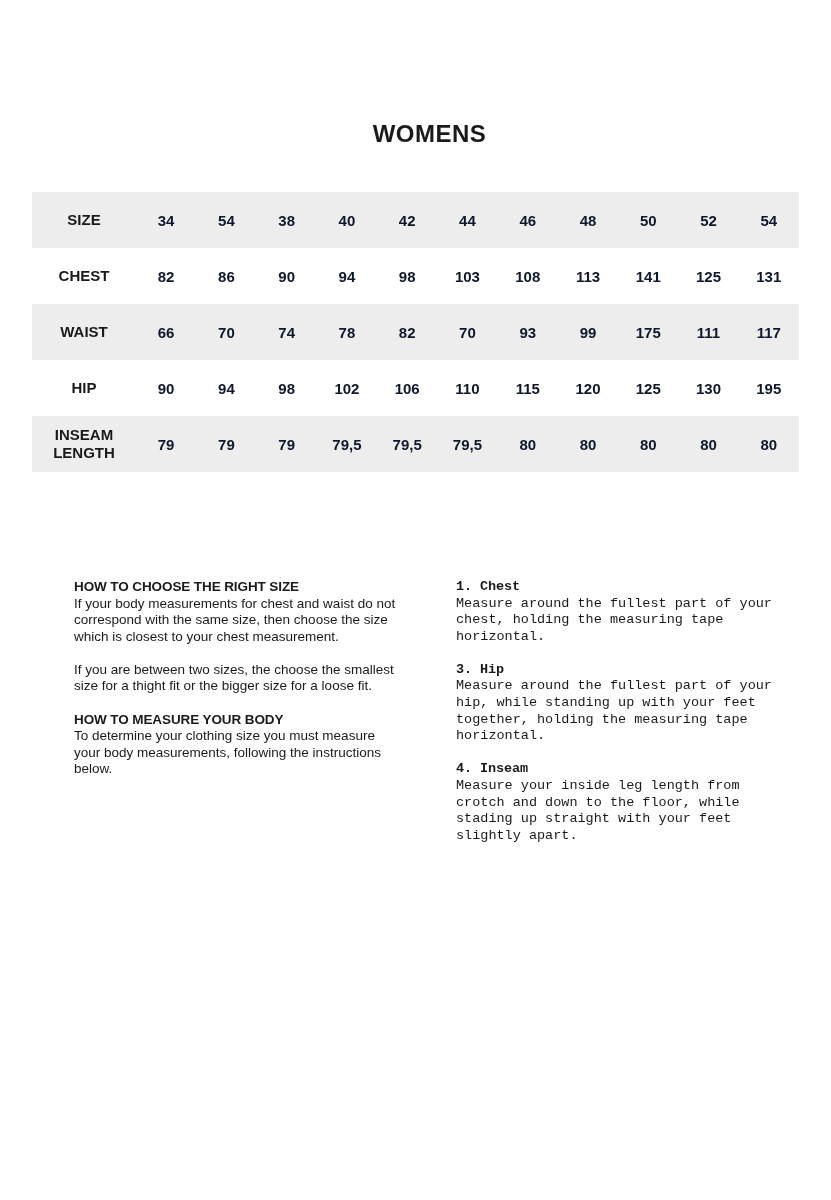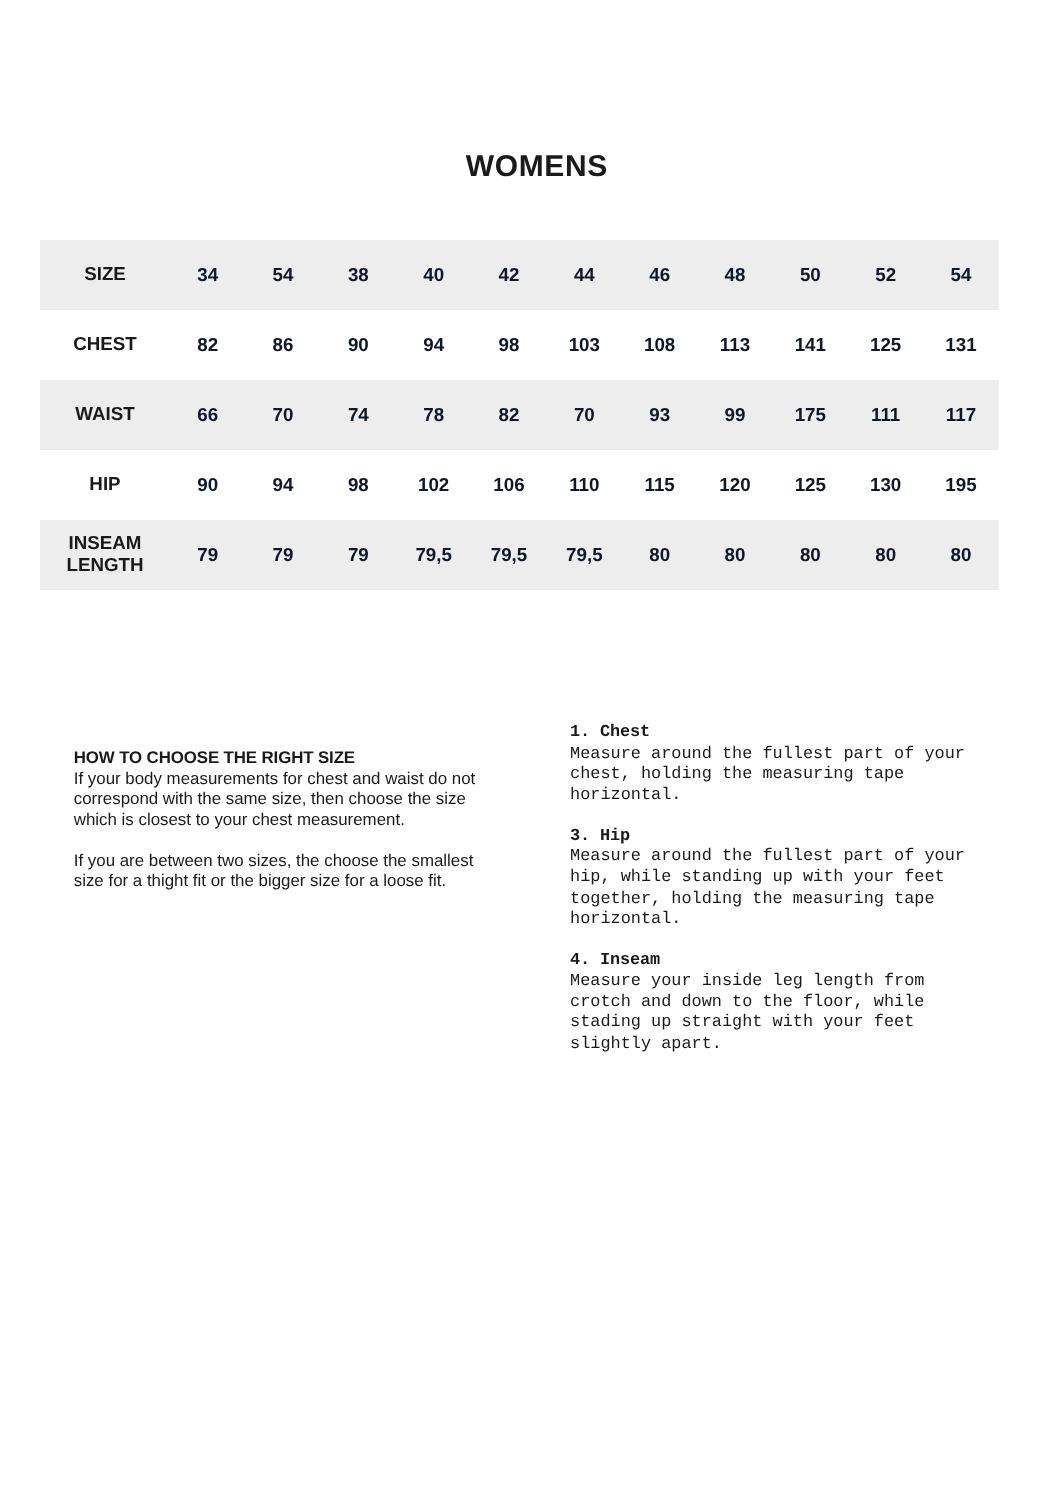--- a/index.html
+++ b/index.html
@@ -52,21 +52,21 @@
     font-weight: 700;
     color: #0f172a;
   }
 
   .col-left, .col-right {
     position: absolute;
     top: 579px;
     font-size: 13.5px;
     line-height: 16.6px;
   }
-  .col-left  { left: 59px;  width: 322px; margin-top: 19px; }
+  .col-left  { left: 74px;  width: 322px; }
   .col-right { left: 456px; width: 332px; font-family: Liberation Mono, monospace; }
 
   .blk-heading {
     font-weight: 700;
     letter-spacing: -0.1px;
   }
   .blk-para {
     margin: 0 0 16.5px 0;
   }
 </style>
@@ -147,20 +147,24 @@
       <div class="value-cell">80</div>
     </div>
   </div>
 
 <div class="col-left">
     <div class="blk">
       <div class="blk-heading">HOW TO CHOOSE THE RIGHT SIZE</div>
       <p class="blk-para">If your body measurements for chest and waist do not correspond with the same size, then choose the size which is closest to your chest measurement.</p>
       <p class="blk-para">If you are between two sizes, the choose the smallest size for a thight fit or the bigger size for a loose fit.</p>
     </div>
+    <div class="blk">
+      <div class="blk-heading">HOW TO MEASURE YOUR BODY</div>
+      <p class="blk-para">To determine your clothing size you must measure your body measurements, following the instructions below.</p>
+    </div>
   </div>
 
 <div class="col-right">
     <div class="blk">
       <div class="blk-heading">1. Chest</div>
       <p class="blk-para">Measure around the fullest part of your chest, holding the measuring tape horizontal.</p>
     </div>
     <div class="blk">
       <div class="blk-heading">3. Hip</div>
       <p class="blk-para">Measure around the fullest part of your hip, while standing up with your feet together, holding the measuring tape horizontal.</p>

